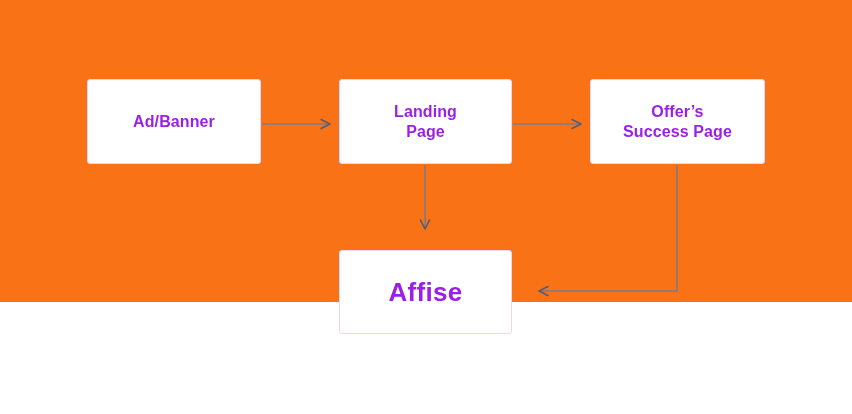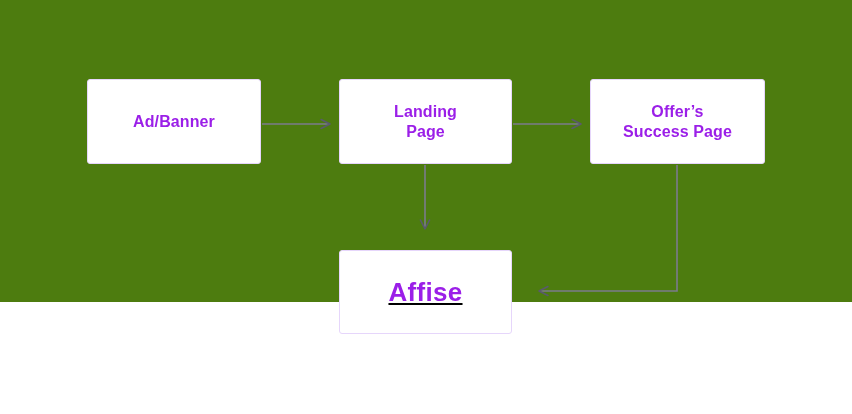--- a/index.html
+++ b/index.html
@@ -11,21 +11,21 @@
     width: 852px;
     height: 414px;
     background: #ffffff;
     font-family: "Liberation Sans", sans-serif;
     overflow: hidden;
   }
   #diagram-canvas {
     position: relative;
     width: 852px;
     height: 302px;
-    background: #4d7c0f;
+    background: #f97316;
   }
   #connector-layer {
     position: absolute;
     left: 0;
     top: 0;
     width: 852px;
     height: 414px;
     pointer-events: none;
   }
   .node-box {
@@ -47,21 +47,21 @@
     letter-spacing: 0.1px;
     white-space: pre-line;
   }
   .node-label.emphasis {
     font-size: 26px;
     letter-spacing: 0.3px;
   }
   #node-ad-banner   { left: 87px;  top: 79px;  width: 174px; height: 85px; }
   #node-landing     { left: 339px; top: 79px;  width: 173px; height: 85px; }
   #node-offer       { left: 590px; top: 79px;  width: 175px; height: 85px; }
-  #node-affise      { left: 339px; top: 250px; width: 173px; height: 84px; text-decoration: underline; }
+  #node-affise      { left: 339px; top: 250px; width: 173px; height: 84px; }
 </style>
 </head>
 <body>
 
 <div id="diagram-canvas">
 
   <svg id="connector-layer" viewBox="0 0 852 414" width="852" height="414" aria-hidden="true">
     <defs>
       <marker id="arrow-right" viewBox="0 0 10 10" refX="9" refY="5" markerWidth="7" markerHeight="7" orient="auto-start-reverse">
         <path d="M 1 1 L 9 5 L 1 9" fill="none" stroke="#5a5a6e" stroke-width="1.4" stroke-linecap="round" stroke-linejoin="round"></path>

